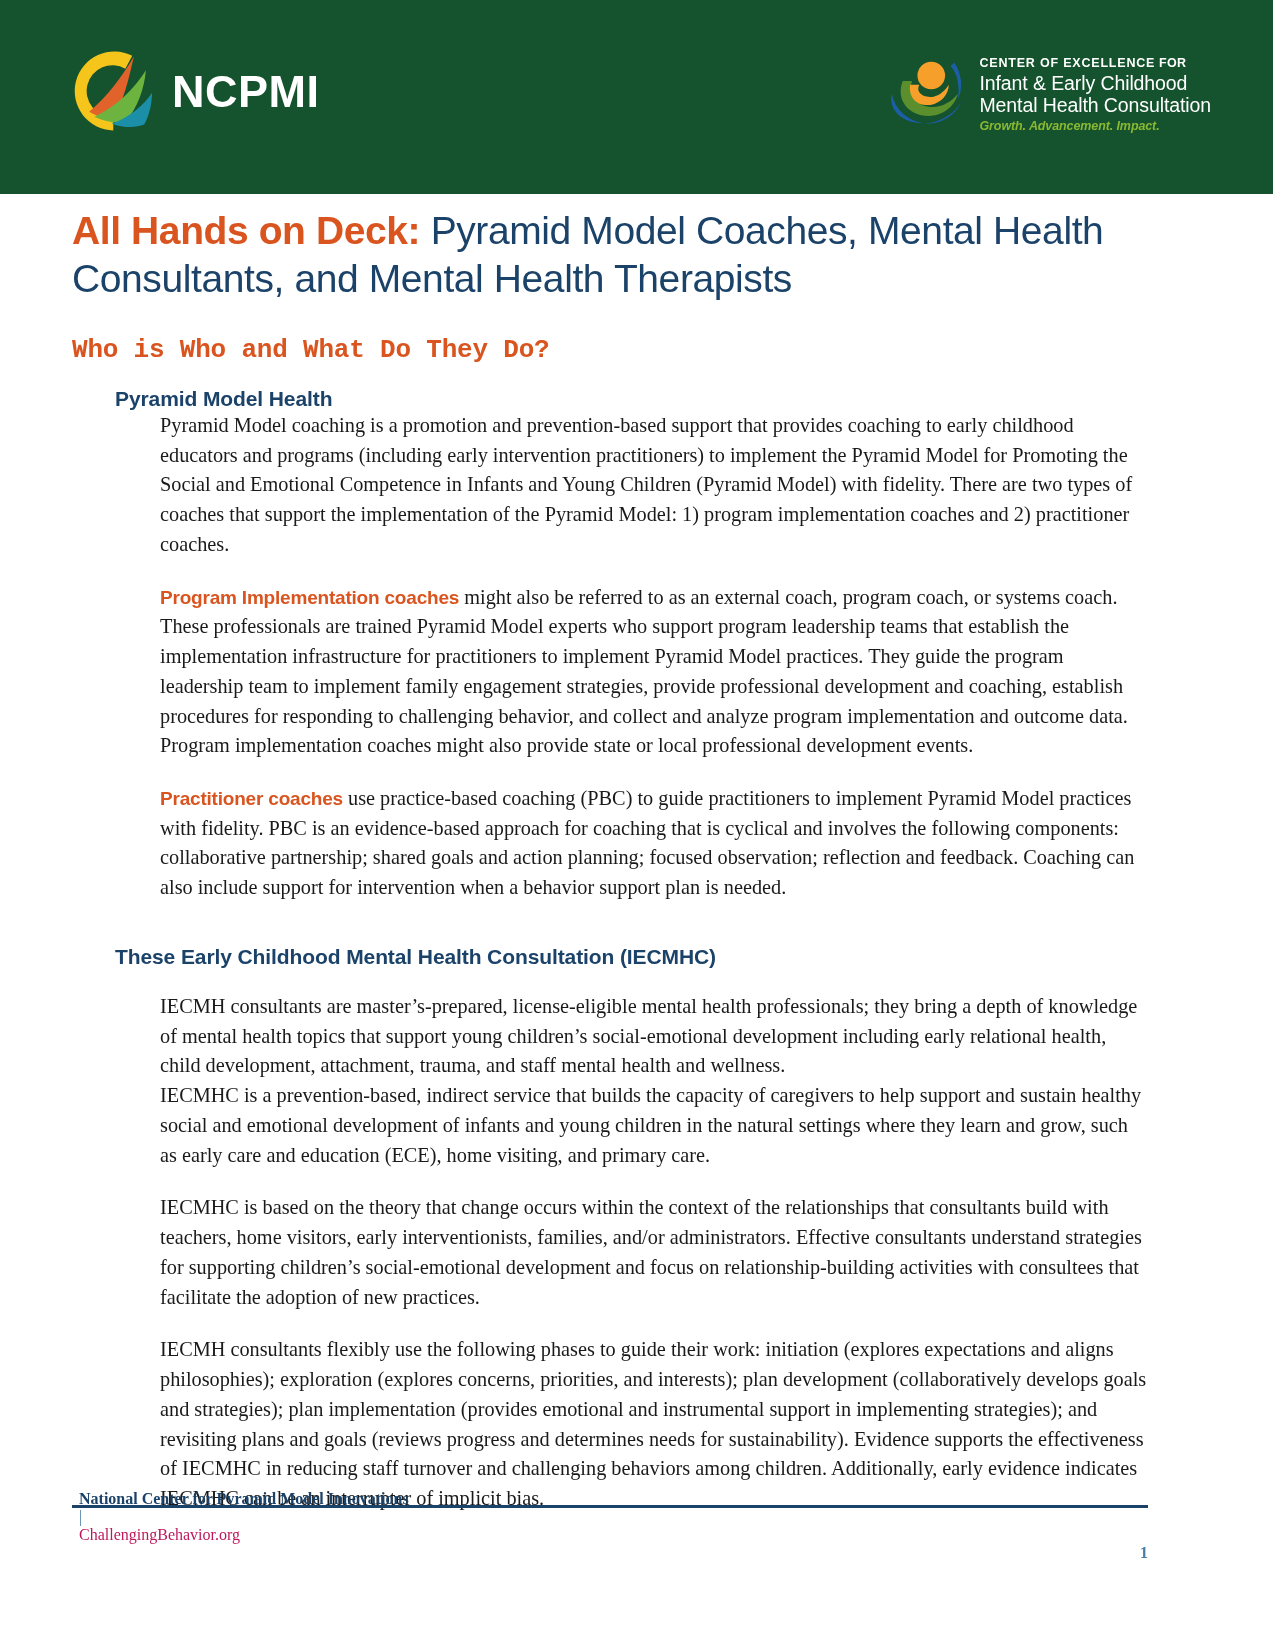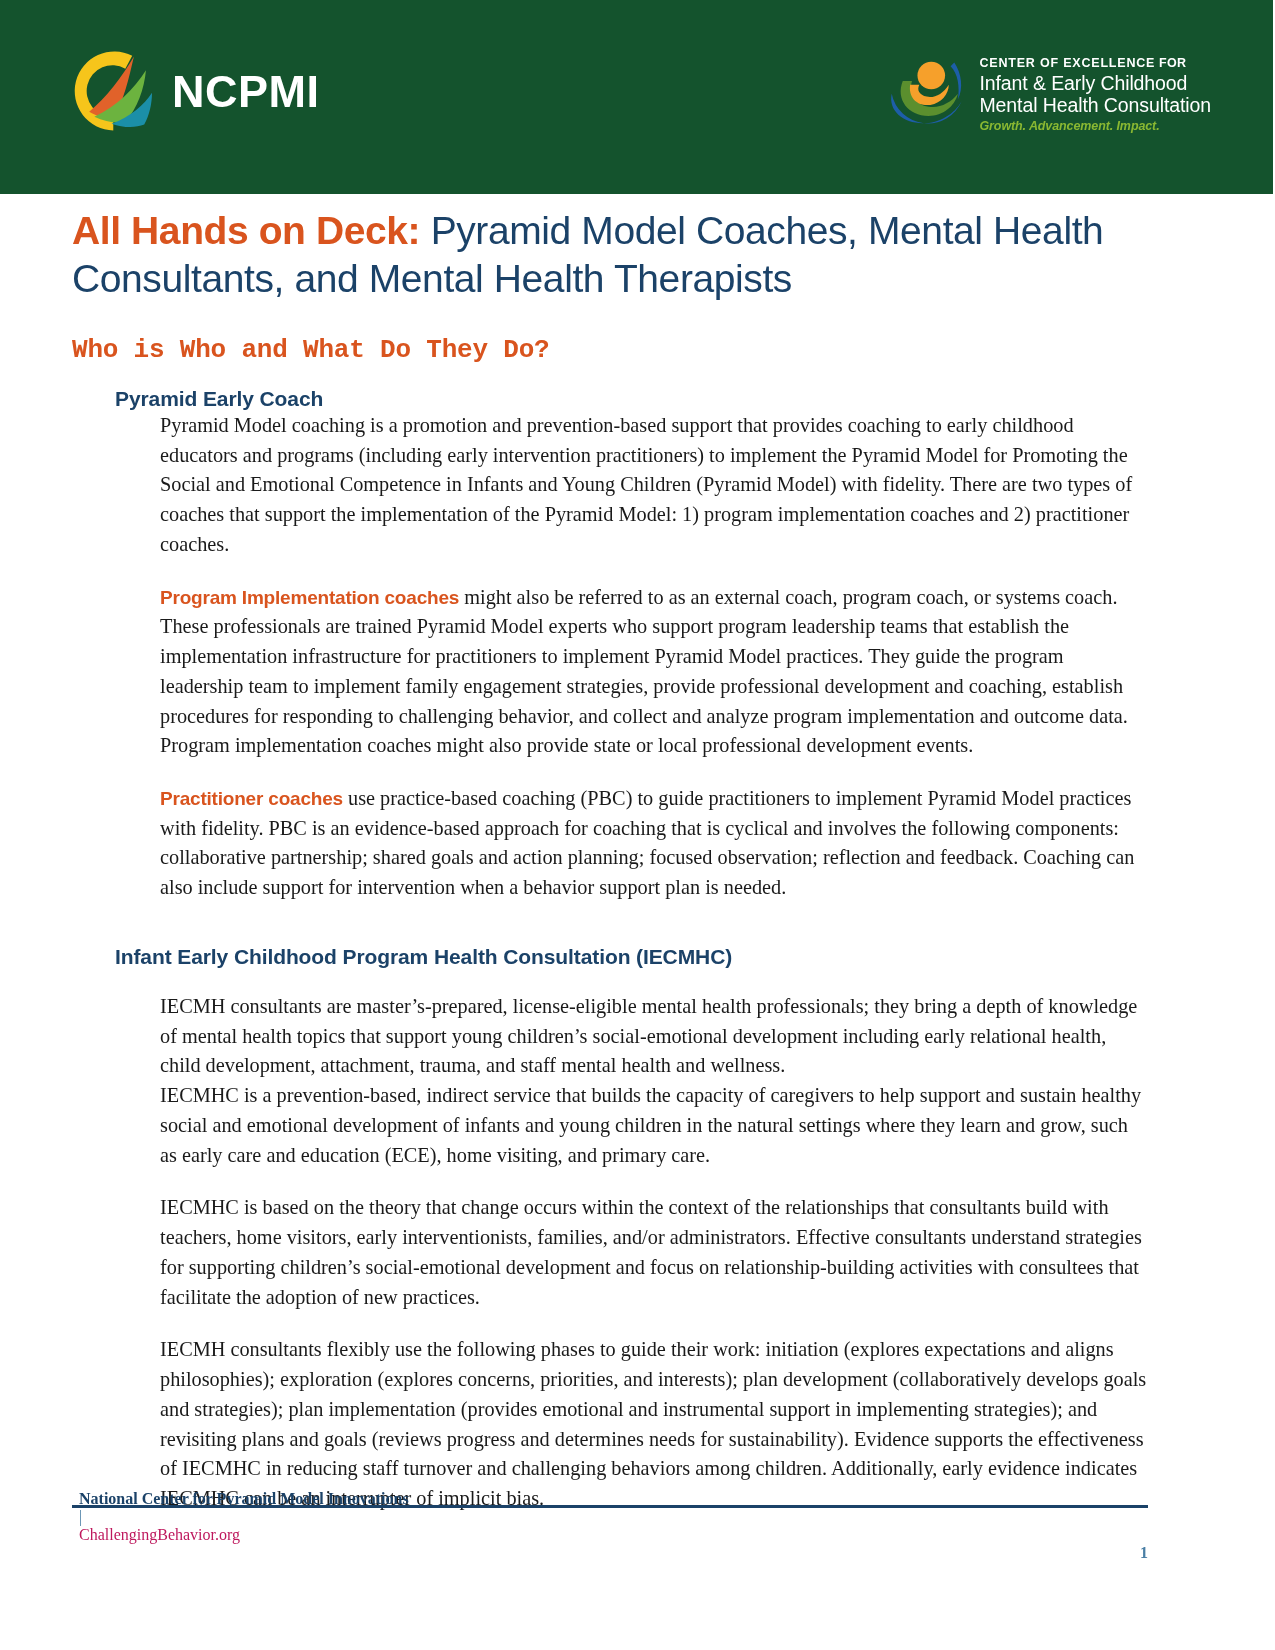--- a/index.html
+++ b/index.html
@@ -166,31 +166,31 @@
       </span>
     </div>
   </div>
 
   <div class="content">
 
     <h1 class="doc-title"><span class="lead">All Hands on Deck:</span><span> Pyramid Model Coaches, Mental Health Consultants, and Mental Health Therapists</span></h1>
 
     <h2 class="h2">Who is Who and What Do They Do?</h2>
 
-    <h3 class="h3">Pyramid Early Coach</h3>
+    <h3 class="h3">Pyramid Model Health</h3>
 
     <div class="body-block">
       <p class="para">Pyramid Model coaching is a promotion and prevention-based support that provides coaching to early childhood educators and programs (including early intervention practitioners) to implement the Pyramid Model for Promoting the Social and Emotional Competence in Infants and Young Children (Pyramid Model) with fidelity. There are two types of coaches that support the implementation of the Pyramid Model: 1) program implementation coaches and 2) practitioner coaches.</p>
 
       <p class="para gap"><span class="run-in">Program Implementation coaches</span><span> might also be referred to as an external coach, program coach, or systems coach. These professionals are trained Pyramid Model experts who support program leadership teams that establish the implementation infrastructure for practitioners to implement Pyramid Model practices. They guide the program leadership team to implement family engagement strategies, provide professional development and coaching, establish procedures for responding to challenging behavior, and collect and analyze program implementation and outcome data. Program implementation coaches might also provide state or local professional development events.</span></p>
 
       <p class="para gap"><span class="run-in">Practitioner coaches</span><span> use practice-based coaching (PBC) to guide practitioners to implement Pyramid Model practices with fidelity. PBC is an evidence-based approach for coaching that is cyclical and involves the following components: collaborative partnership; shared goals and action planning; focused observation; reflection and feedback. Coaching can also include support for intervention when a behavior support plan is needed.</span></p>
     </div>
 
-    <h3 class="h3 spaced">Infant Early Childhood Program Health Consultation (IECMHC)</h3>
+    <h3 class="h3 spaced">These Early Childhood Mental Health Consultation (IECMHC)</h3>
 
     <div class="body-block">
       <p class="para gap">IECMH consultants are master’s-prepared, license-eligible mental health professionals; they bring a depth of knowledge of mental health topics that support young children’s social-emotional development including early relational health, child development, attachment, trauma, and staff mental health and wellness.</p>
       <p class="para">IECMHC is a prevention-based, indirect service that builds the capacity of caregivers to help support and sustain healthy social and emotional development of infants and young children in the natural settings where they learn and grow, such as early care and education (ECE), home visiting, and primary care.</p>
       <p class="para gap">IECMHC is based on the theory that change occurs within the context of the relationships that consultants build with teachers, home visitors, early interventionists, families, and/or administrators. Effective consultants understand strategies for supporting children’s social-emotional development and focus on relationship-building activities with consultees that facilitate the adoption of new practices.</p>
       <p class="para gap">IECMH consultants flexibly use the following phases to guide their work: initiation (explores expectations and aligns philosophies); exploration (explores concerns, priorities, and interests); plan development (collaboratively develops goals and strategies); plan implementation (provides emotional and instrumental support in implementing strategies); and revisiting plans and goals (reviews progress and determines needs for sustainability). Evidence supports the effectiveness of IECMHC in reducing staff turnover and challenging behaviors among children. Additionally, early evidence indicates IECMHC can be an interrupter of implicit bias.</p>
     </div>
   </div>
 
   <div class="footer-rule"></div>

